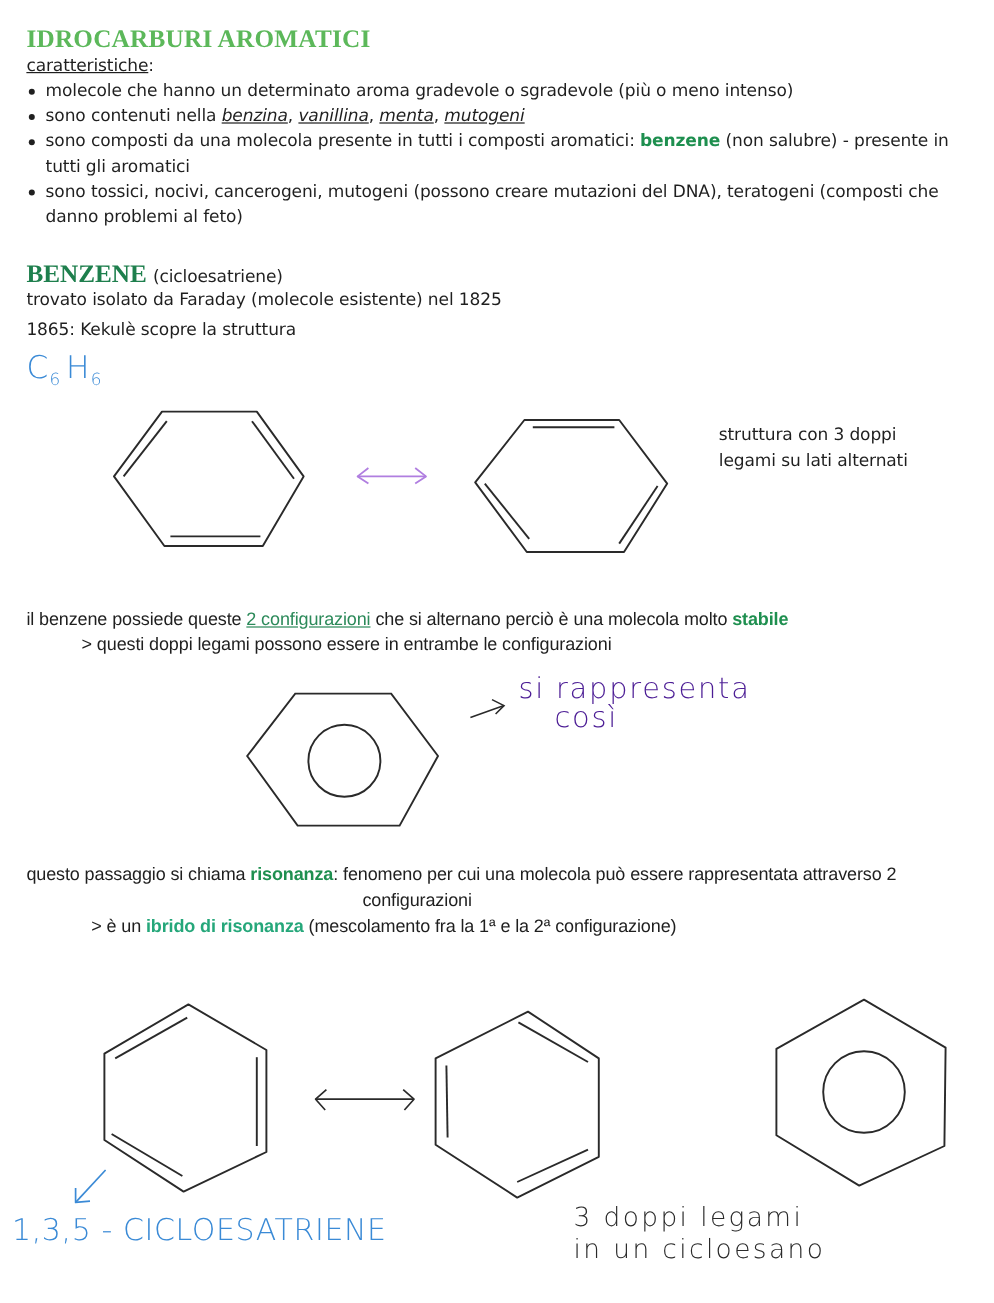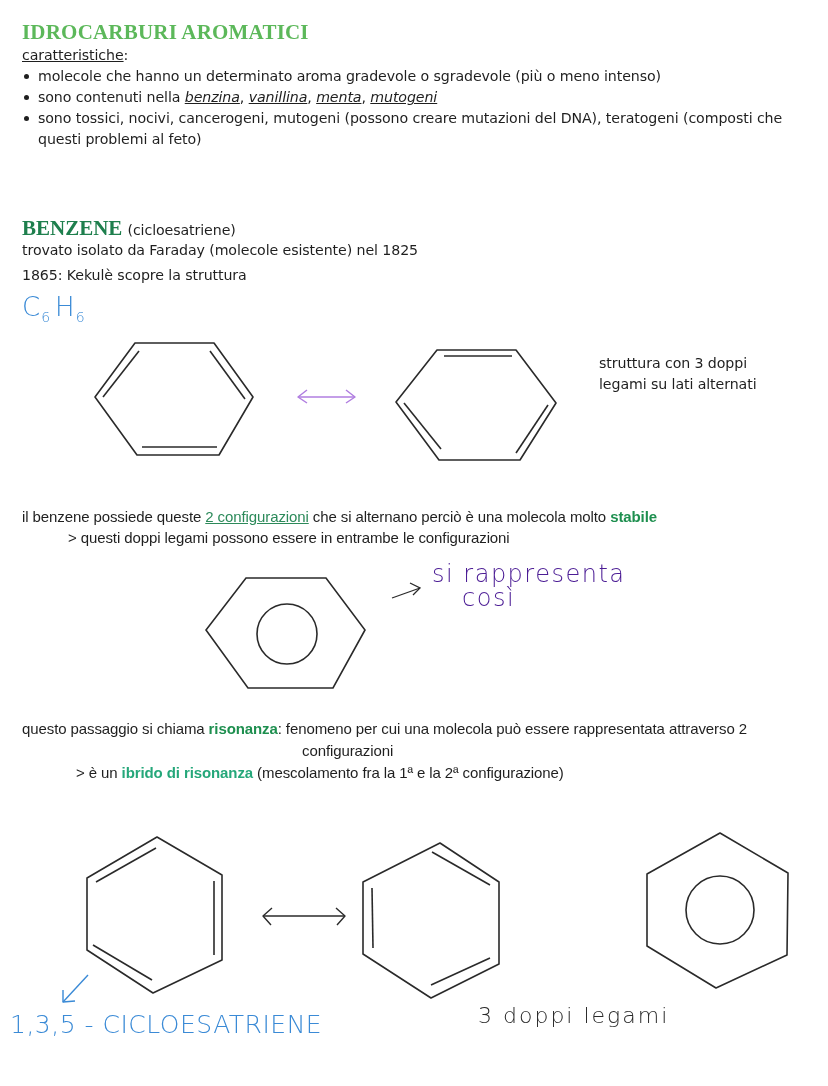--- a/index.html
+++ b/index.html
@@ -32,22 +32,26 @@
 <div class="abs txt" style="left:22px; top:45px;">
   <span class="u">caratteristiche</span><span>:</span>
 </div>
 
 <ul class="abs bul txt" style="left:22px; top:66px; width:790px;">
   <li>molecole che hanno un determinato aroma gradevole o sgradevole (più o meno intenso)</li>
   <li>
     <span>sono contenuti nella </span><span class="ui">benzina</span><span>, </span><span class="ui">vanillina</span><span>, </span><span class="ui">menta</span><span>, </span><span class="ui">mutogeni</span>
   </li>
   <li>
+    <span>sono composti da una molecola presente in tutti i composti aromatici: </span><span class="bold-green">benzene</span><span> (non salubre) - presente in</span><br>
+    <span>tutti gli aromatici</span>
+  </li>
+  <li>
     <span>sono tossici, nocivi, cancerogeni, mutogeni (possono creare mutazioni del DNA), teratogeni (composti che</span><br>
-    <span>questi problemi al feto)</span>
+    <span>danno problemi al feto)</span>
   </li>
 </ul>
 
 <div class="abs" style="left:22px; top:216px; white-space:nowrap;">
   <span class="h2">BENZENE</span>
   <span class="txt">(cicloesatriene)</span>
 </div>
 <div class="abs txt" style="left:22px; top:240px;">trovato isolato da Faraday (molecole esistente) nel 1825</div>
 <div class="abs txt" style="left:22px; top:265px;">1865: Kekulè scopre la struttura</div>
 
@@ -135,13 +139,14 @@
     <g stroke="#3a8ad6" stroke-width="1.4">
       <line x1="88" y1="975" x2="63" y2="1002"></line>
       <polyline points="63,990 63,1002 75,1001"></polyline>
     </g>
   </g>
 </svg>
 
 <div class="abs hand" style="left:10px; top:1010px; font-size:25px; color:#3a8ad6; letter-spacing:0.5px;">1,3,5 - CICLOESATRIENE</div>
 <div class="abs hand" style="left:478px; top:1003px; font-size:22px; color:#2a2a2a; letter-spacing:2px; line-height:26px;">
   <div>3 doppi legami</div>
+  <div>in un cicloesano</div>
 </div>
 
 </body></html>

